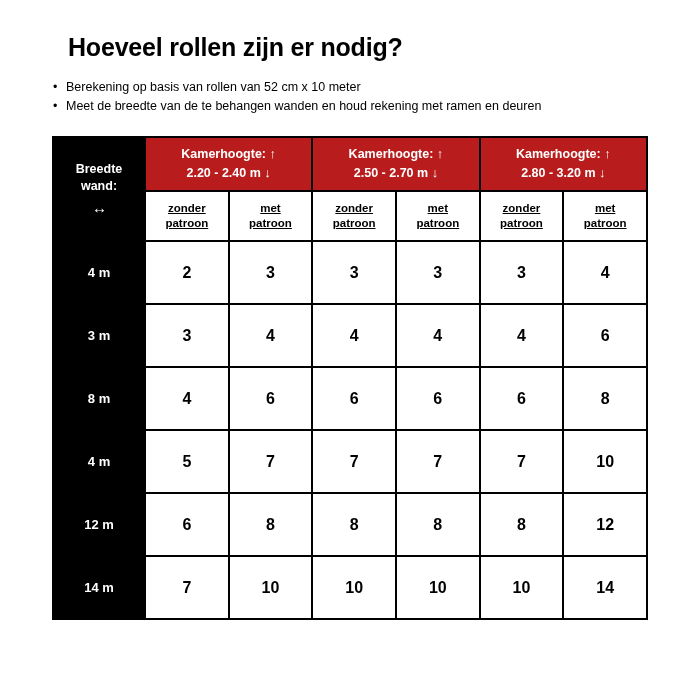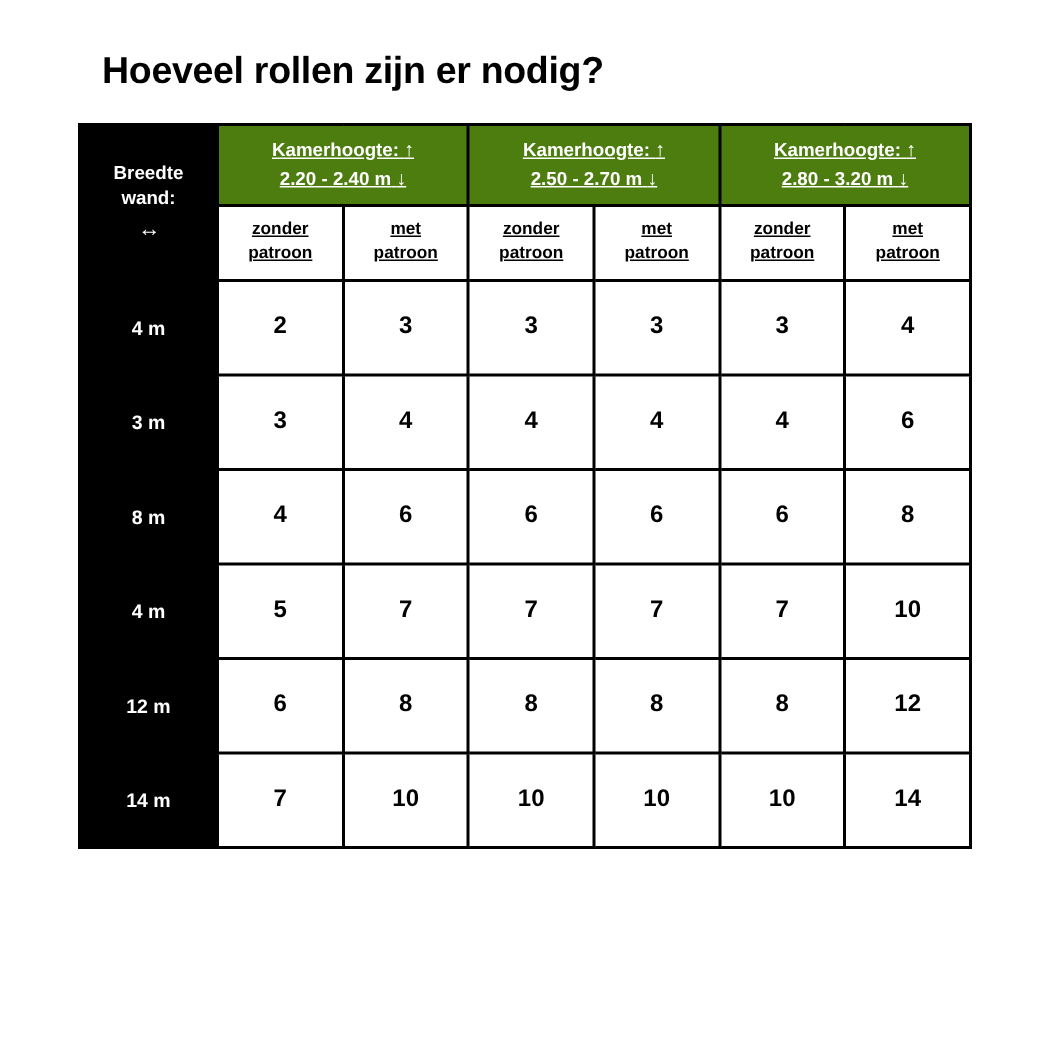--- a/index.html
+++ b/index.html
@@ -54,23 +54,22 @@
     width: 596px;
     background: #000000;
   }
   table.rolls td, table.rolls th {
     border: 2px solid #000000;
     text-align: center;
     vertical-align: middle;
     padding: 0;
   }
   .hdr-black {
-    background: #4d7c0f;
+    background: #b91c1c;
     color: #ffffff;
-    text-decoration: underline;
   }
   
   .corner {
     width: 90px;
     height: 64px;
     background: #000000;
     color: #ffffff;
     font-size: 12.5px;
     font-weight: bold;
     line-height: 1.35;
@@ -121,20 +120,22 @@
   }
 </style>
 </head>
 <body>
 
 <div class="page">
 
   <h1 class="title">Hoeveel rollen zijn er nodig?</h1>
 
   <ul class="bullets">
+    <li>Berekening op basis van rollen van 52 cm x 10 meter</li>
+    <li>Meet de breedte van de te behangen wanden en houd rekening met ramen en deuren</li>
   </ul>
 
   <table class="rolls">
     <thead>
       <tr>
         <th class="corner" rowspan="2">
           <span class="lbl">Breedte</span>
           <span class="lbl">wand:</span>
           <span class="arrow-h">↔</span>
         </th>

